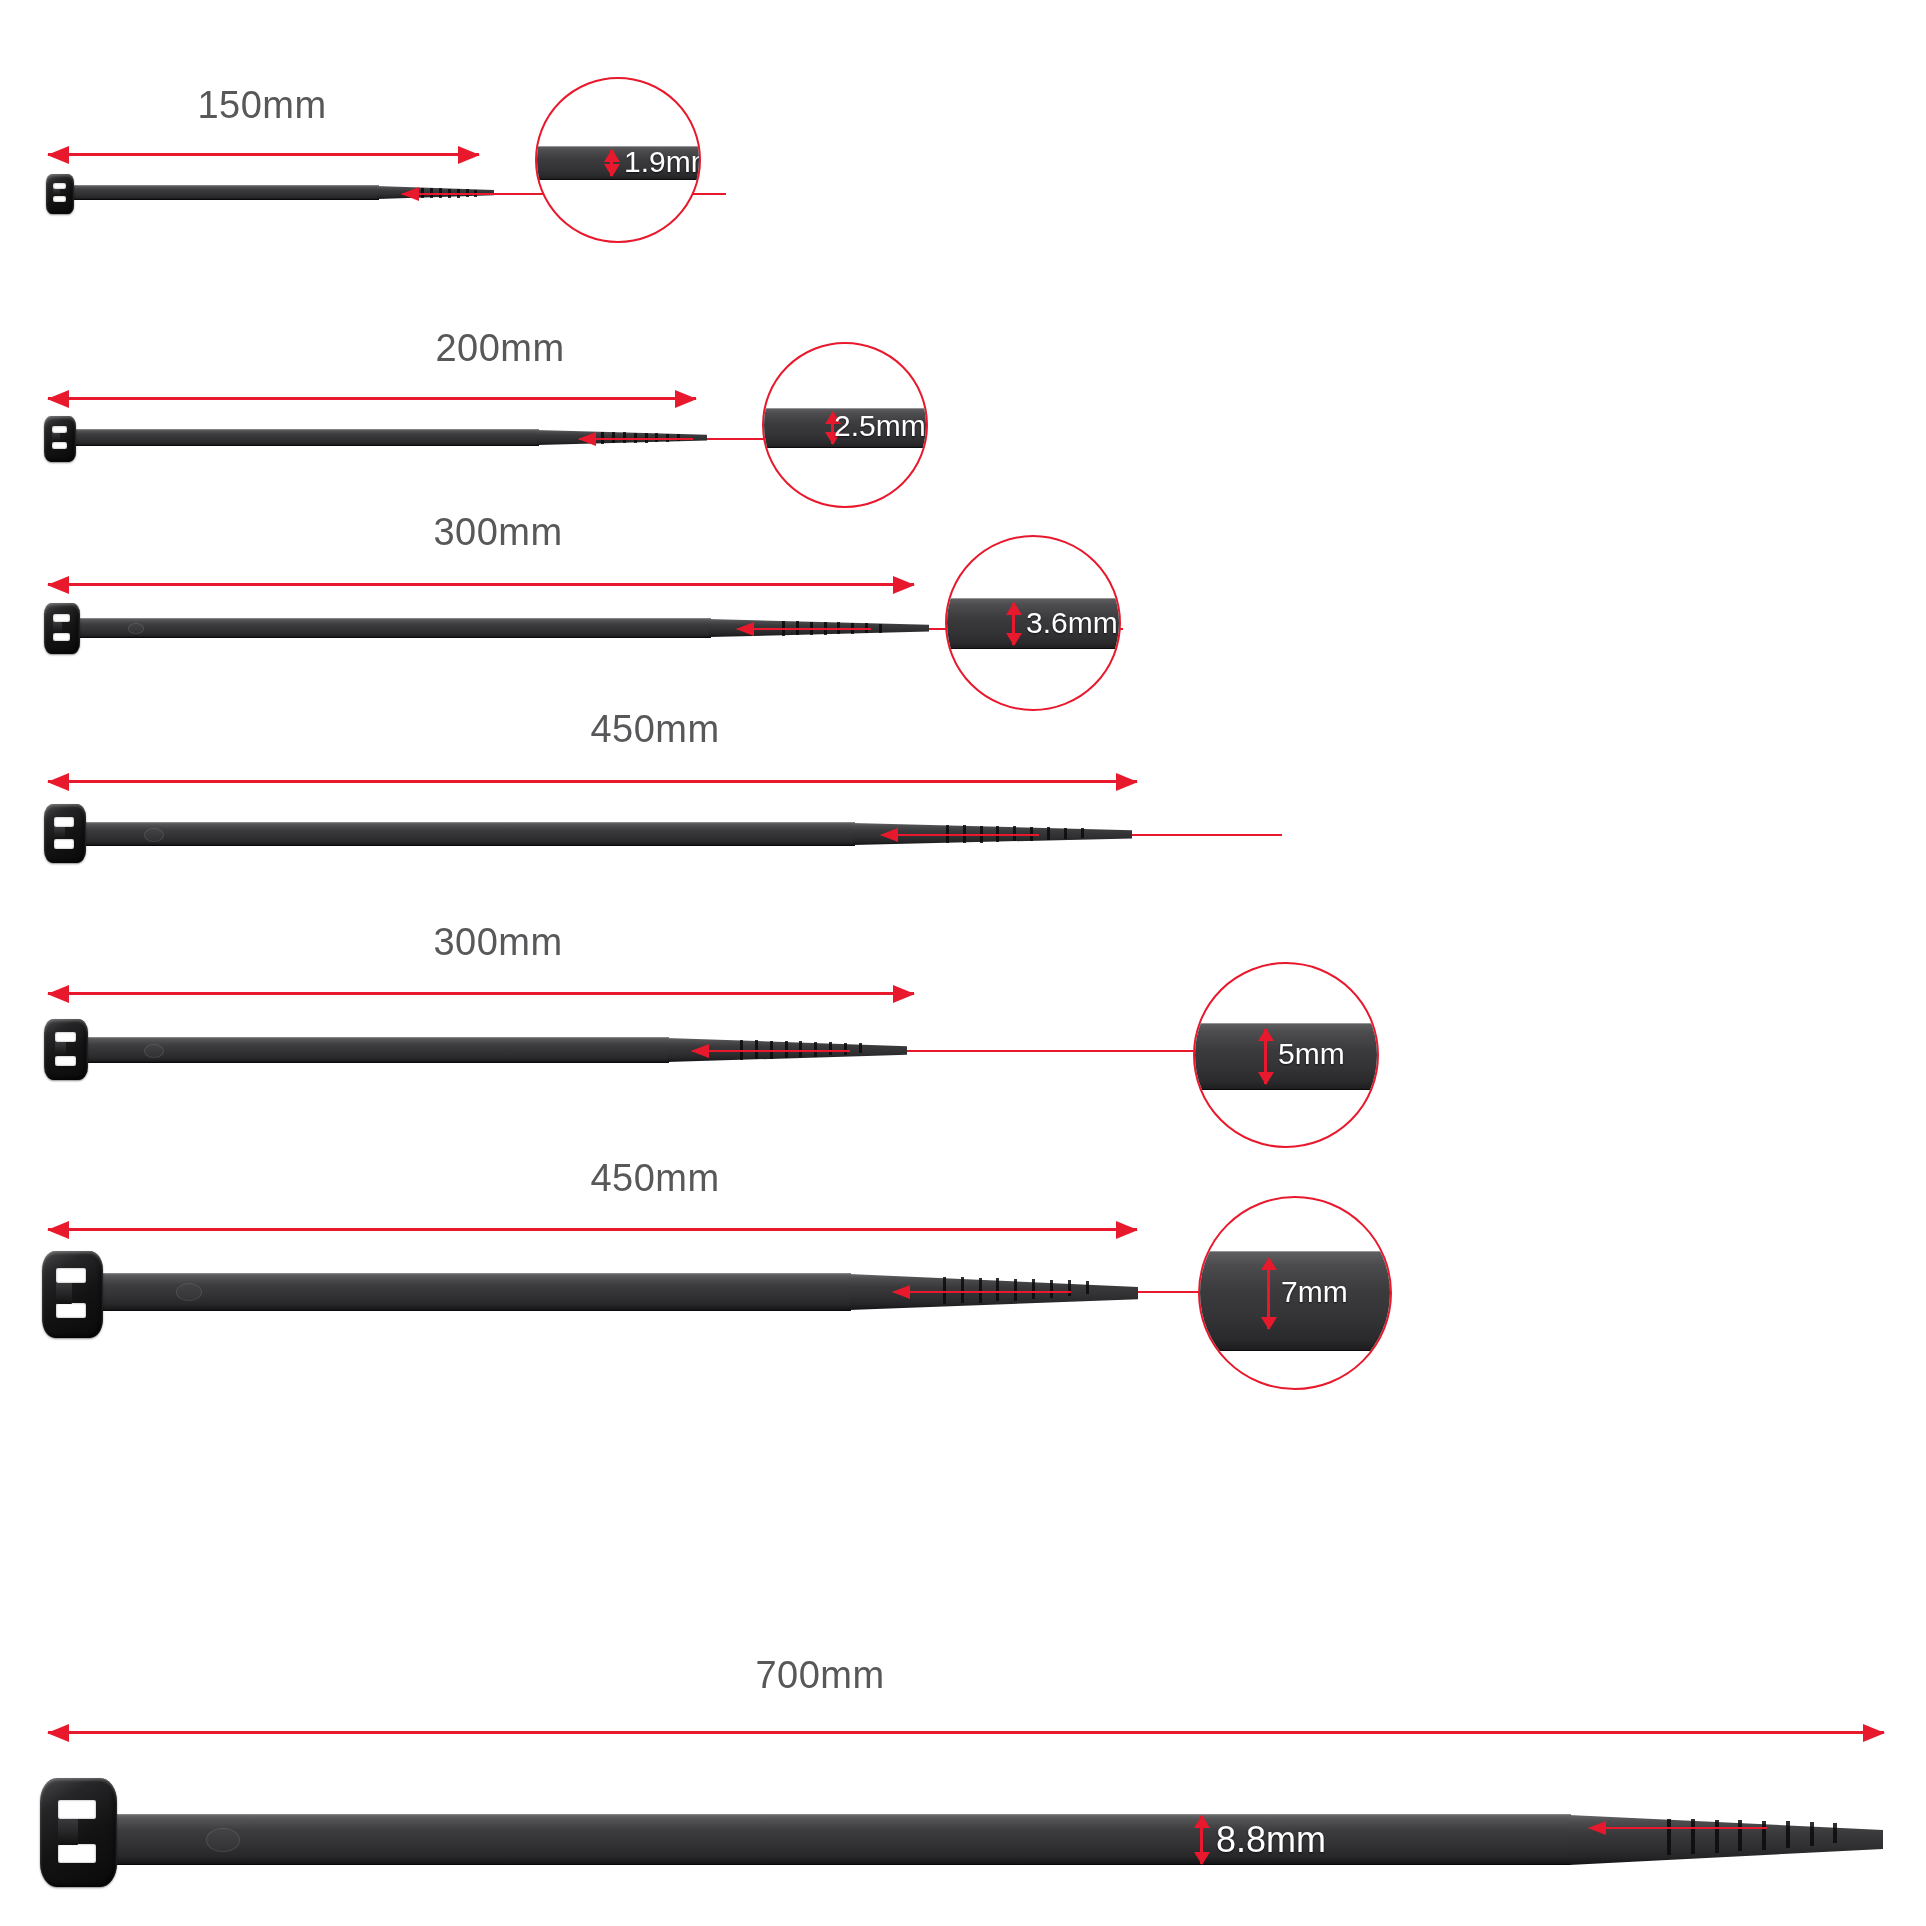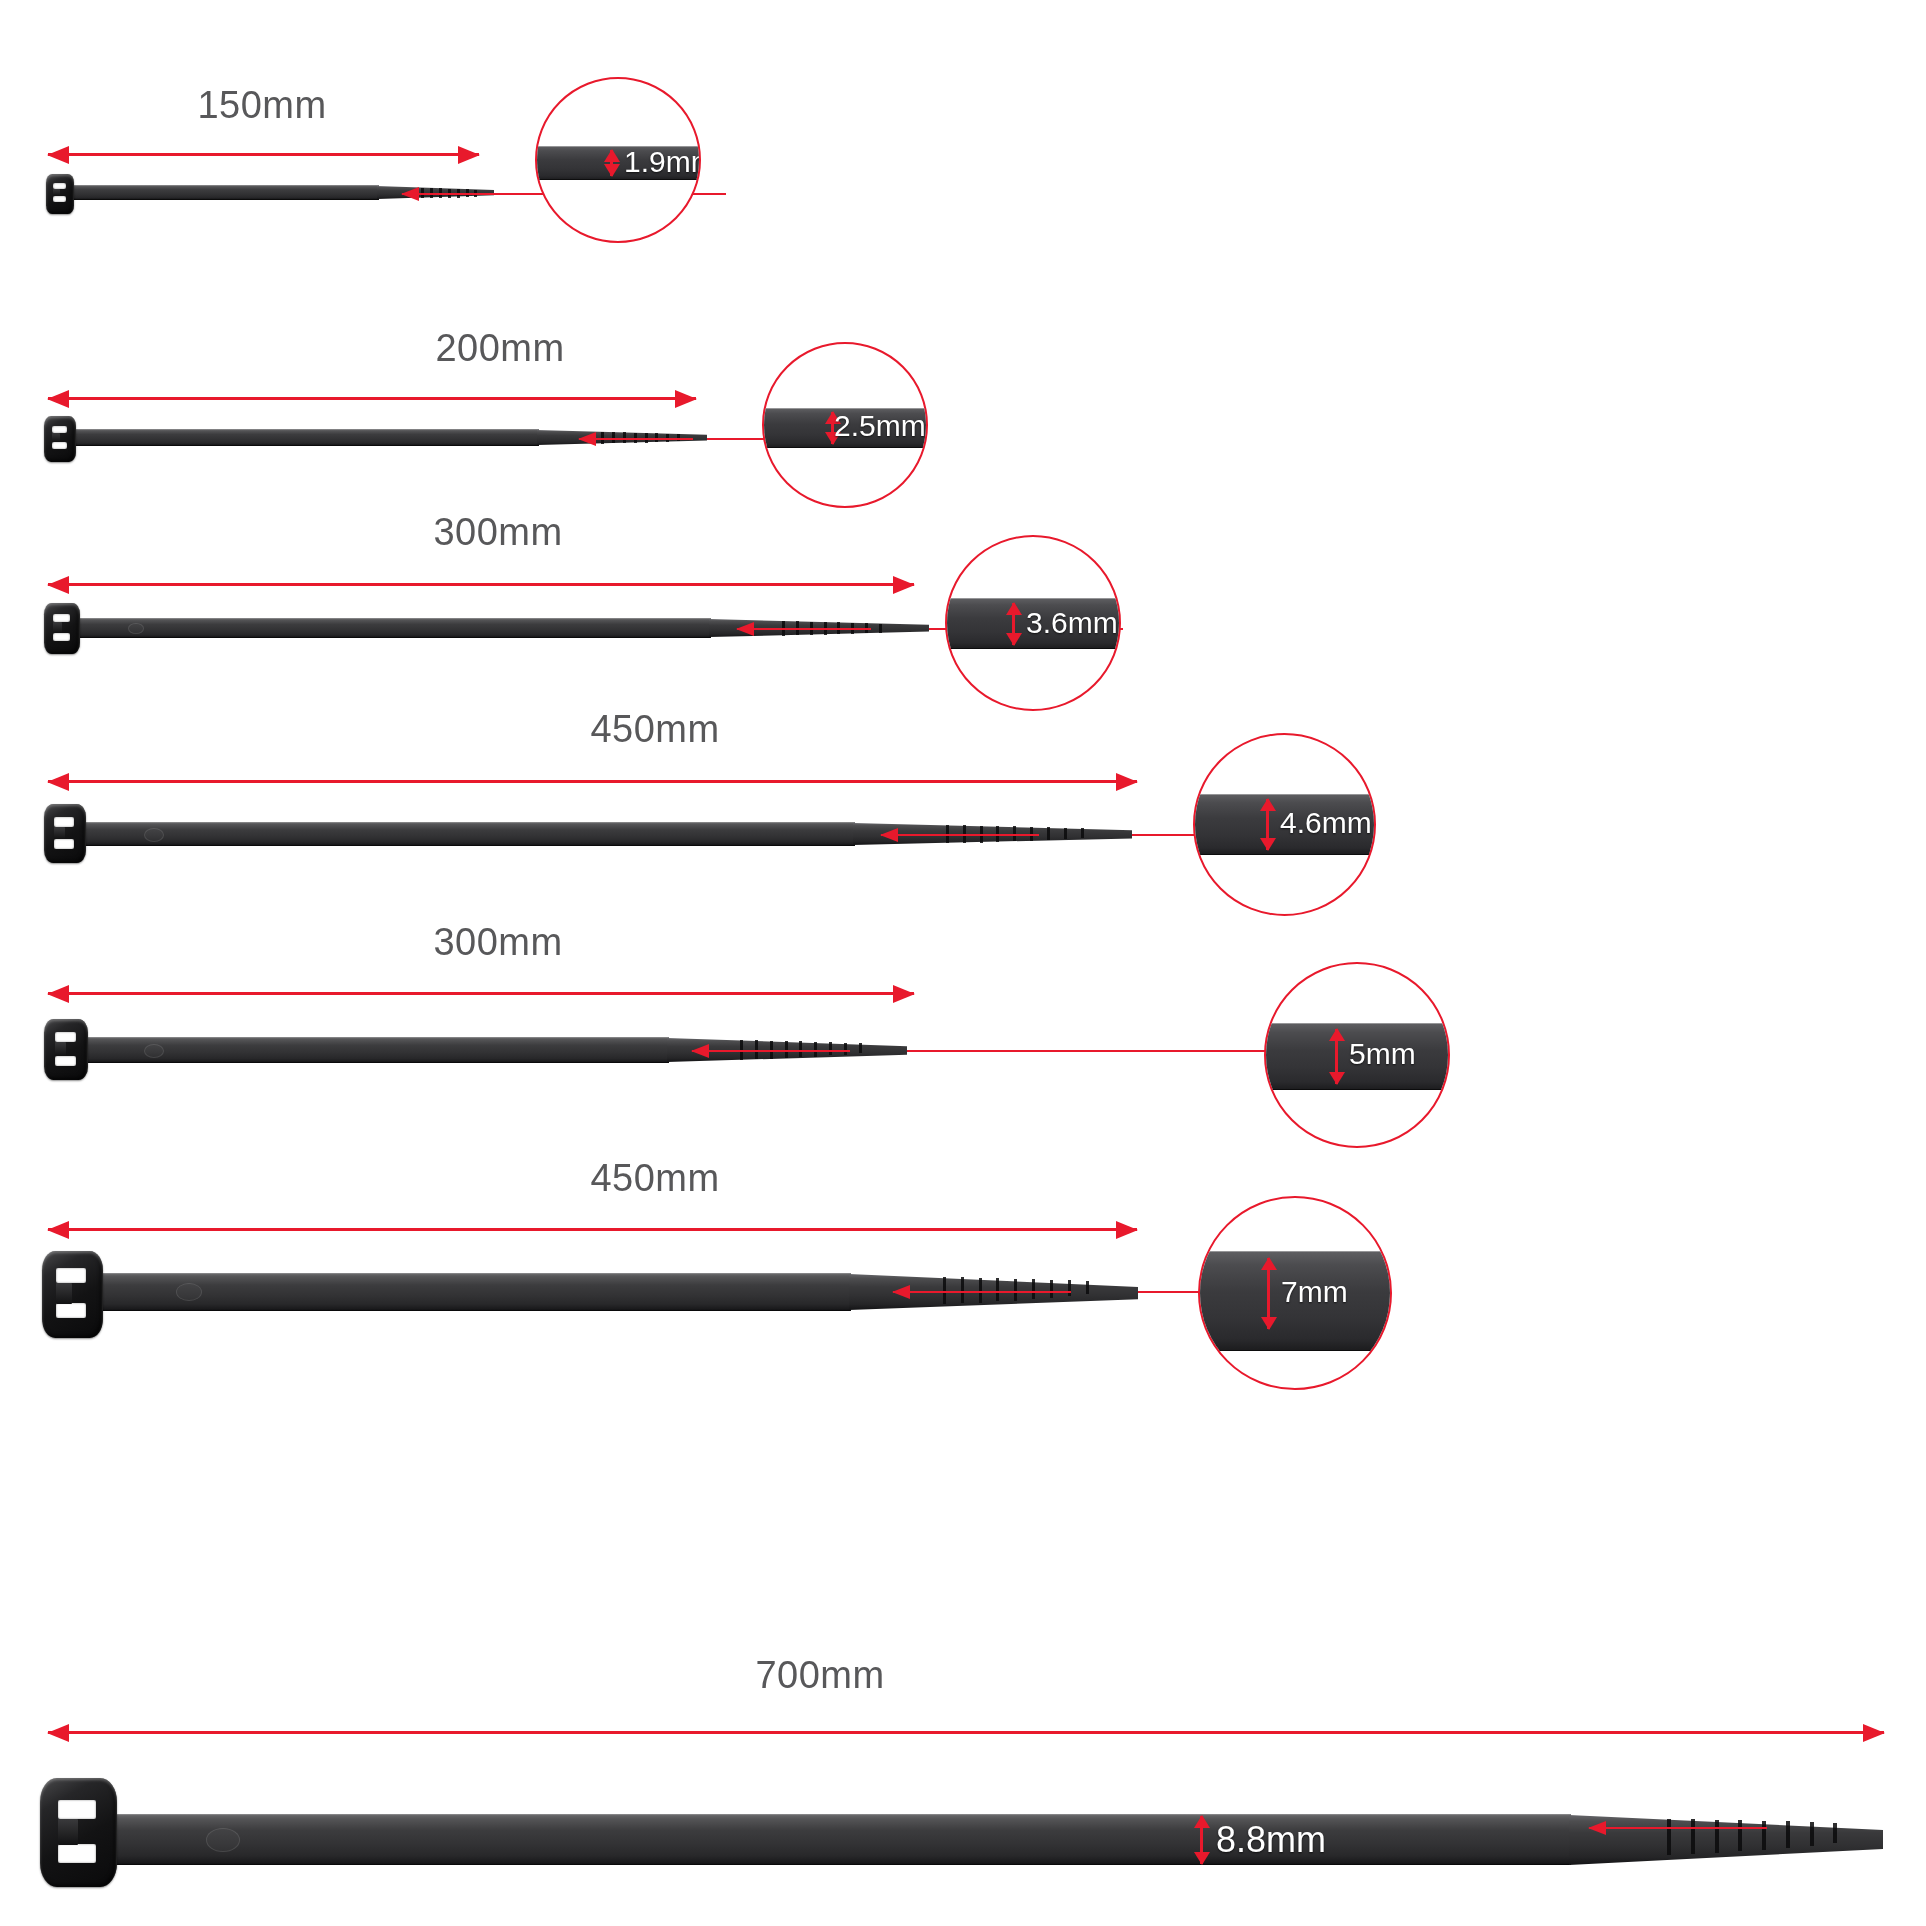--- a/index.html
+++ b/index.html
@@ -310,26 +310,20 @@
           <div class="ridge" style="left:103px;top:3px; height:13px;"></div>
           <div class="ridge" style="left:120px;top:4px; height:11px;"></div>
           <div class="ridge" style="left:137px;top:4px; height:10px;"></div>
         </div>
         <div class="dimple" style="left:61px;top:16px;width:20px;height:14px;"></div>
       </div>
       <div class="tail-arrow" style="left:837px;top:22px;width:158px;"></div>
       <div class="leader" style="left:990px;top:22px;width:248px;"></div>
     </div>
 
-    <div class="detail" style="left:1193px;top:94px;width:183px;height:183px;">
-      <div class="detail-band" style="top:59px;height:61px;">
-        <div class="width-arrow" style="left:75px;top:5px;height:51px;"></div>
-        <div class="width-label" style="left:89px;top:12px;font-size:30px;">4.6mm</div>
-      </div>
-    </div>
   </div>
 
   <div class="row" style="top:871px;height:327px;">
     <div class="dim-label" style="left:498px;top:50px;">300mm</div>
     <div class="dim-line" style="left:48px;top:121px;width:866px;"></div>
 
     <div class="tie" style="left:44px;top:156px;width:1317px;height:61px;">
       <div class="tie-head" style="left:0;top:-8px;width:44px;height:61px;">
         <div class="tie-head-slot" style="left:11px;top:13px;width:21px;height:10px;"></div>
         <div class="tie-head-slot" style="left:11px;top:37px;width:21px;height:10px;"></div>
@@ -349,21 +343,21 @@
           <div class="ridge" style="left:91px; top:3px; height:13px;"></div>
           <div class="ridge" style="left:106px;top:4px; height:12px;"></div>
           <div class="ridge" style="left:121px;top:4px; height:10px;"></div>
         </div>
         <div class="dimple" style="left:59px;top:17px;width:20px;height:14px;"></div>
       </div>
       <div class="tail-arrow" style="left:648px;top:23px;width:158px;"></div>
       <div class="leader" style="left:802px;top:23px;width:446px;"></div>
     </div>
 
-    <div class="detail" style="left:1264px;top:91px;width:186px;height:186px;">
+    <div class="detail" style="left:1193px;top:91px;width:186px;height:186px;">
       <div class="detail-band" style="top:59px;height:67px;">
         <div class="width-arrow" style="left:73px;top:6px;height:55px;"></div>
         <div class="width-label" style="left:87px;top:14px;font-size:30px;">5mm</div>
       </div>
     </div>
   </div>
 
   <div class="row" style="top:1109px;height:347px;">
     <div class="dim-label" style="left:655px;top:48px;">450mm</div>
     <div class="dim-line" style="left:48px;top:119px;width:1089px;"></div>

